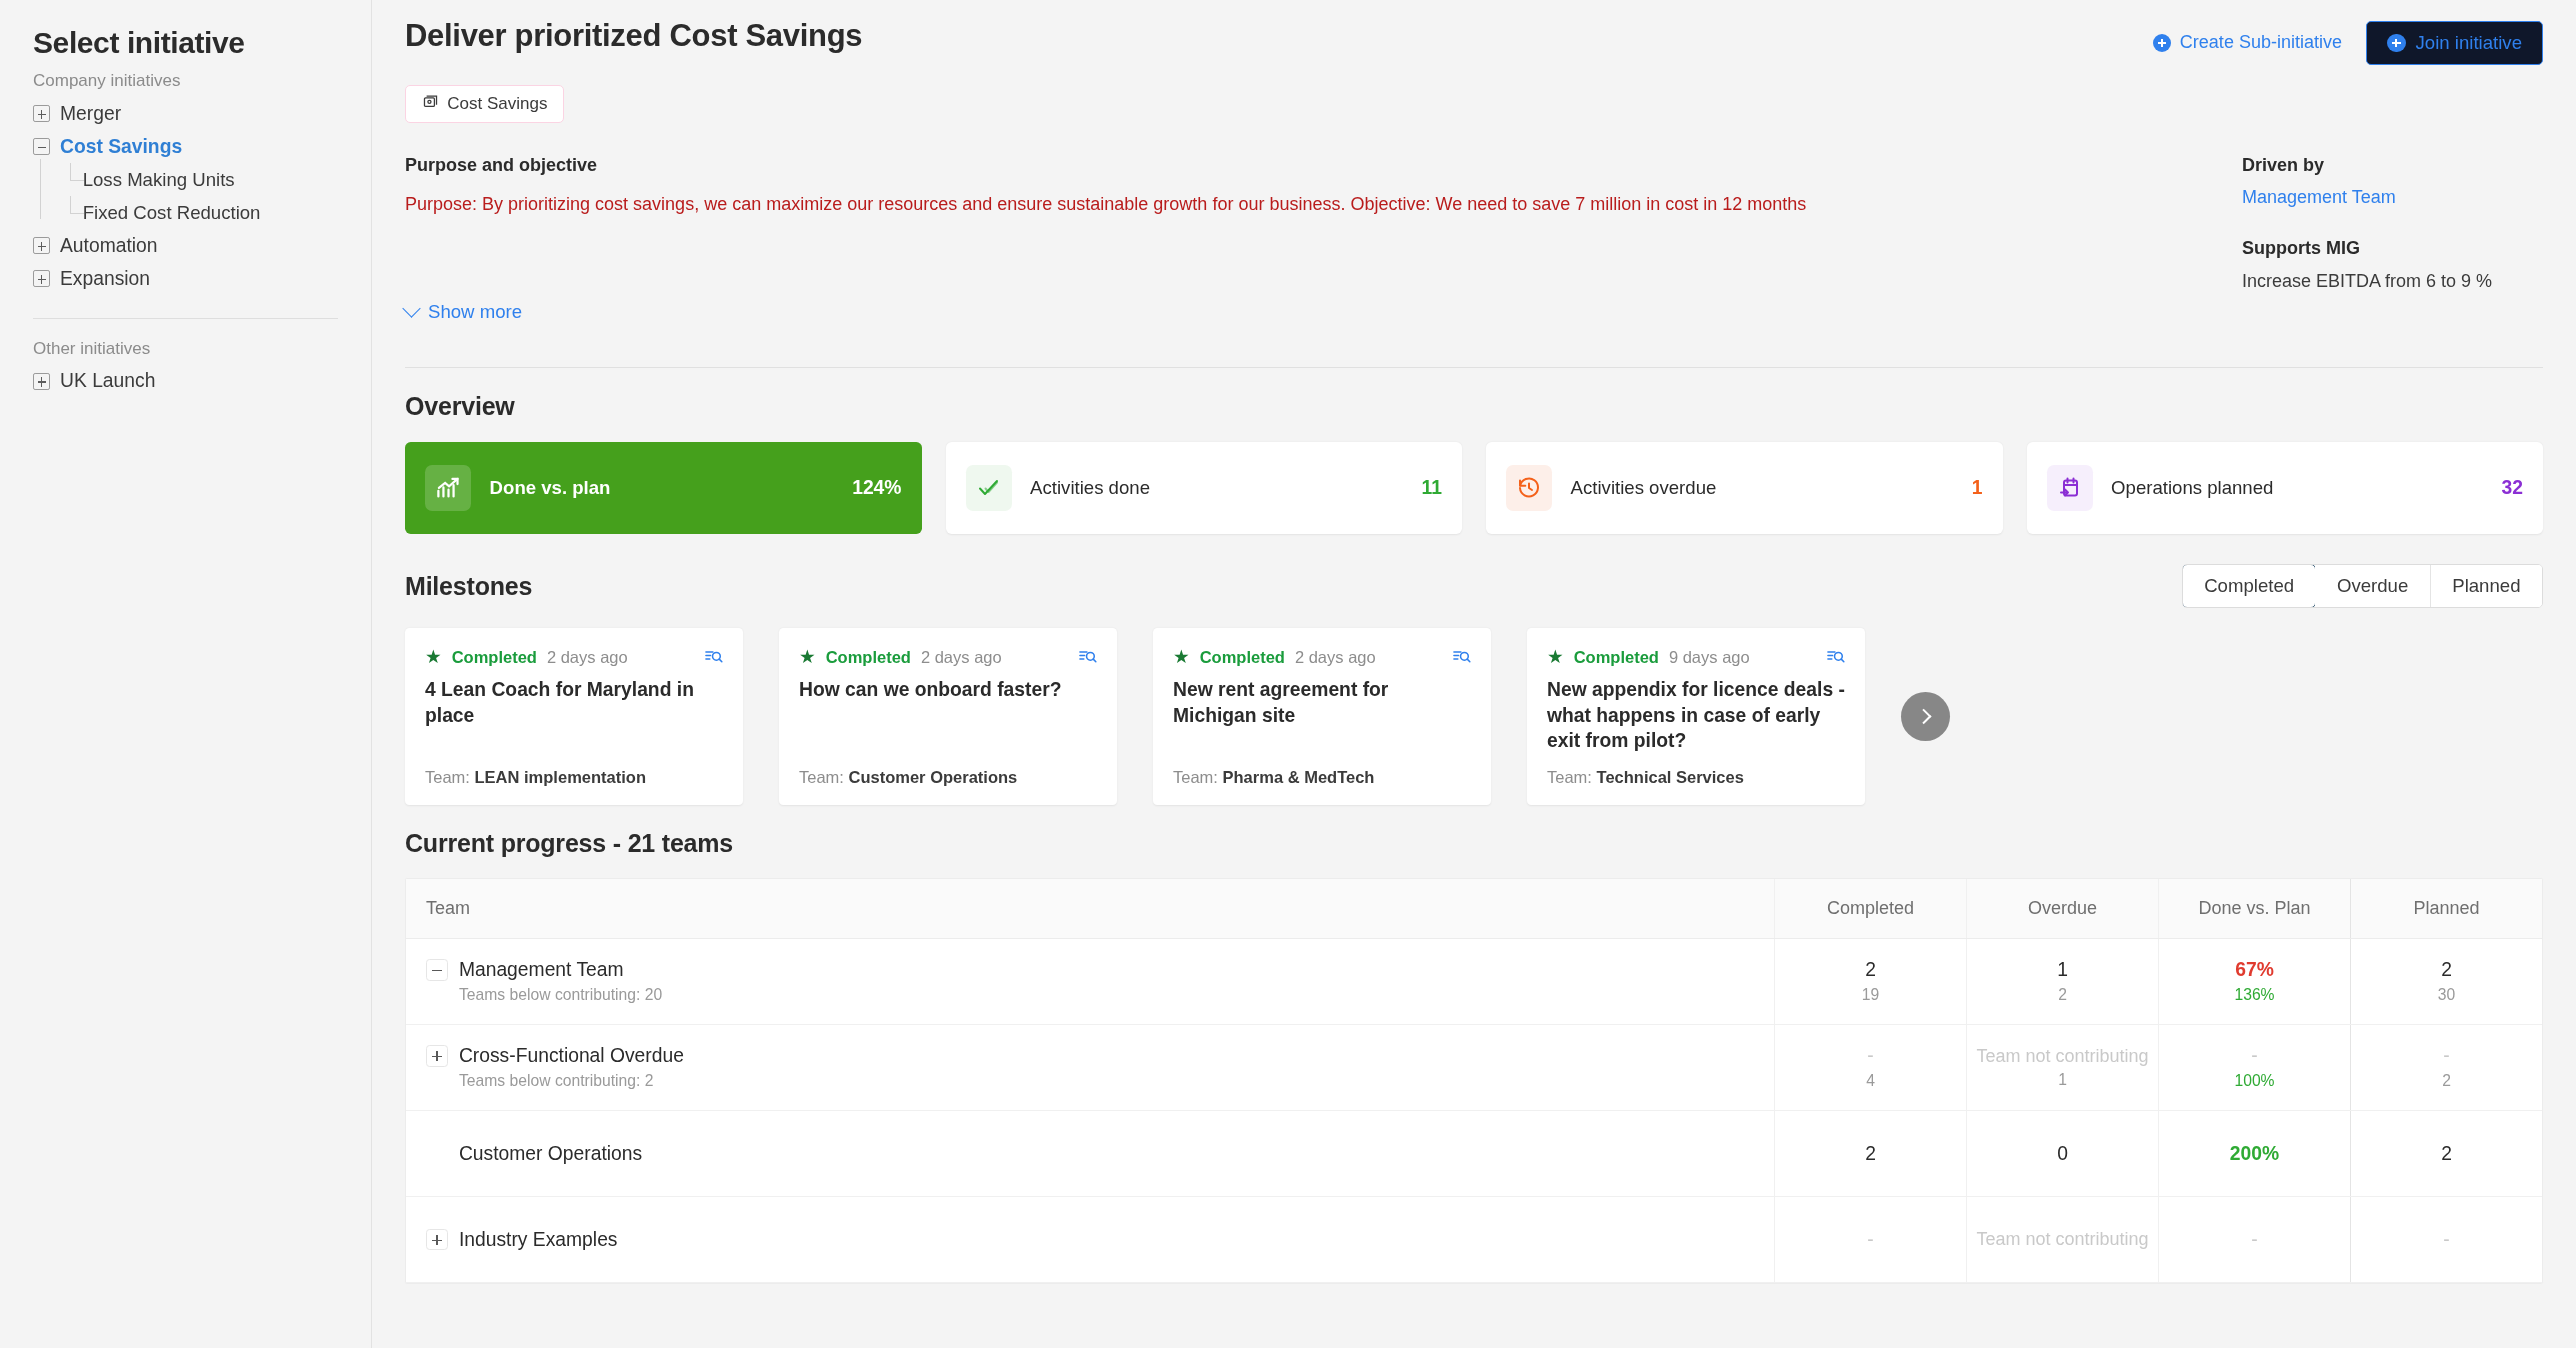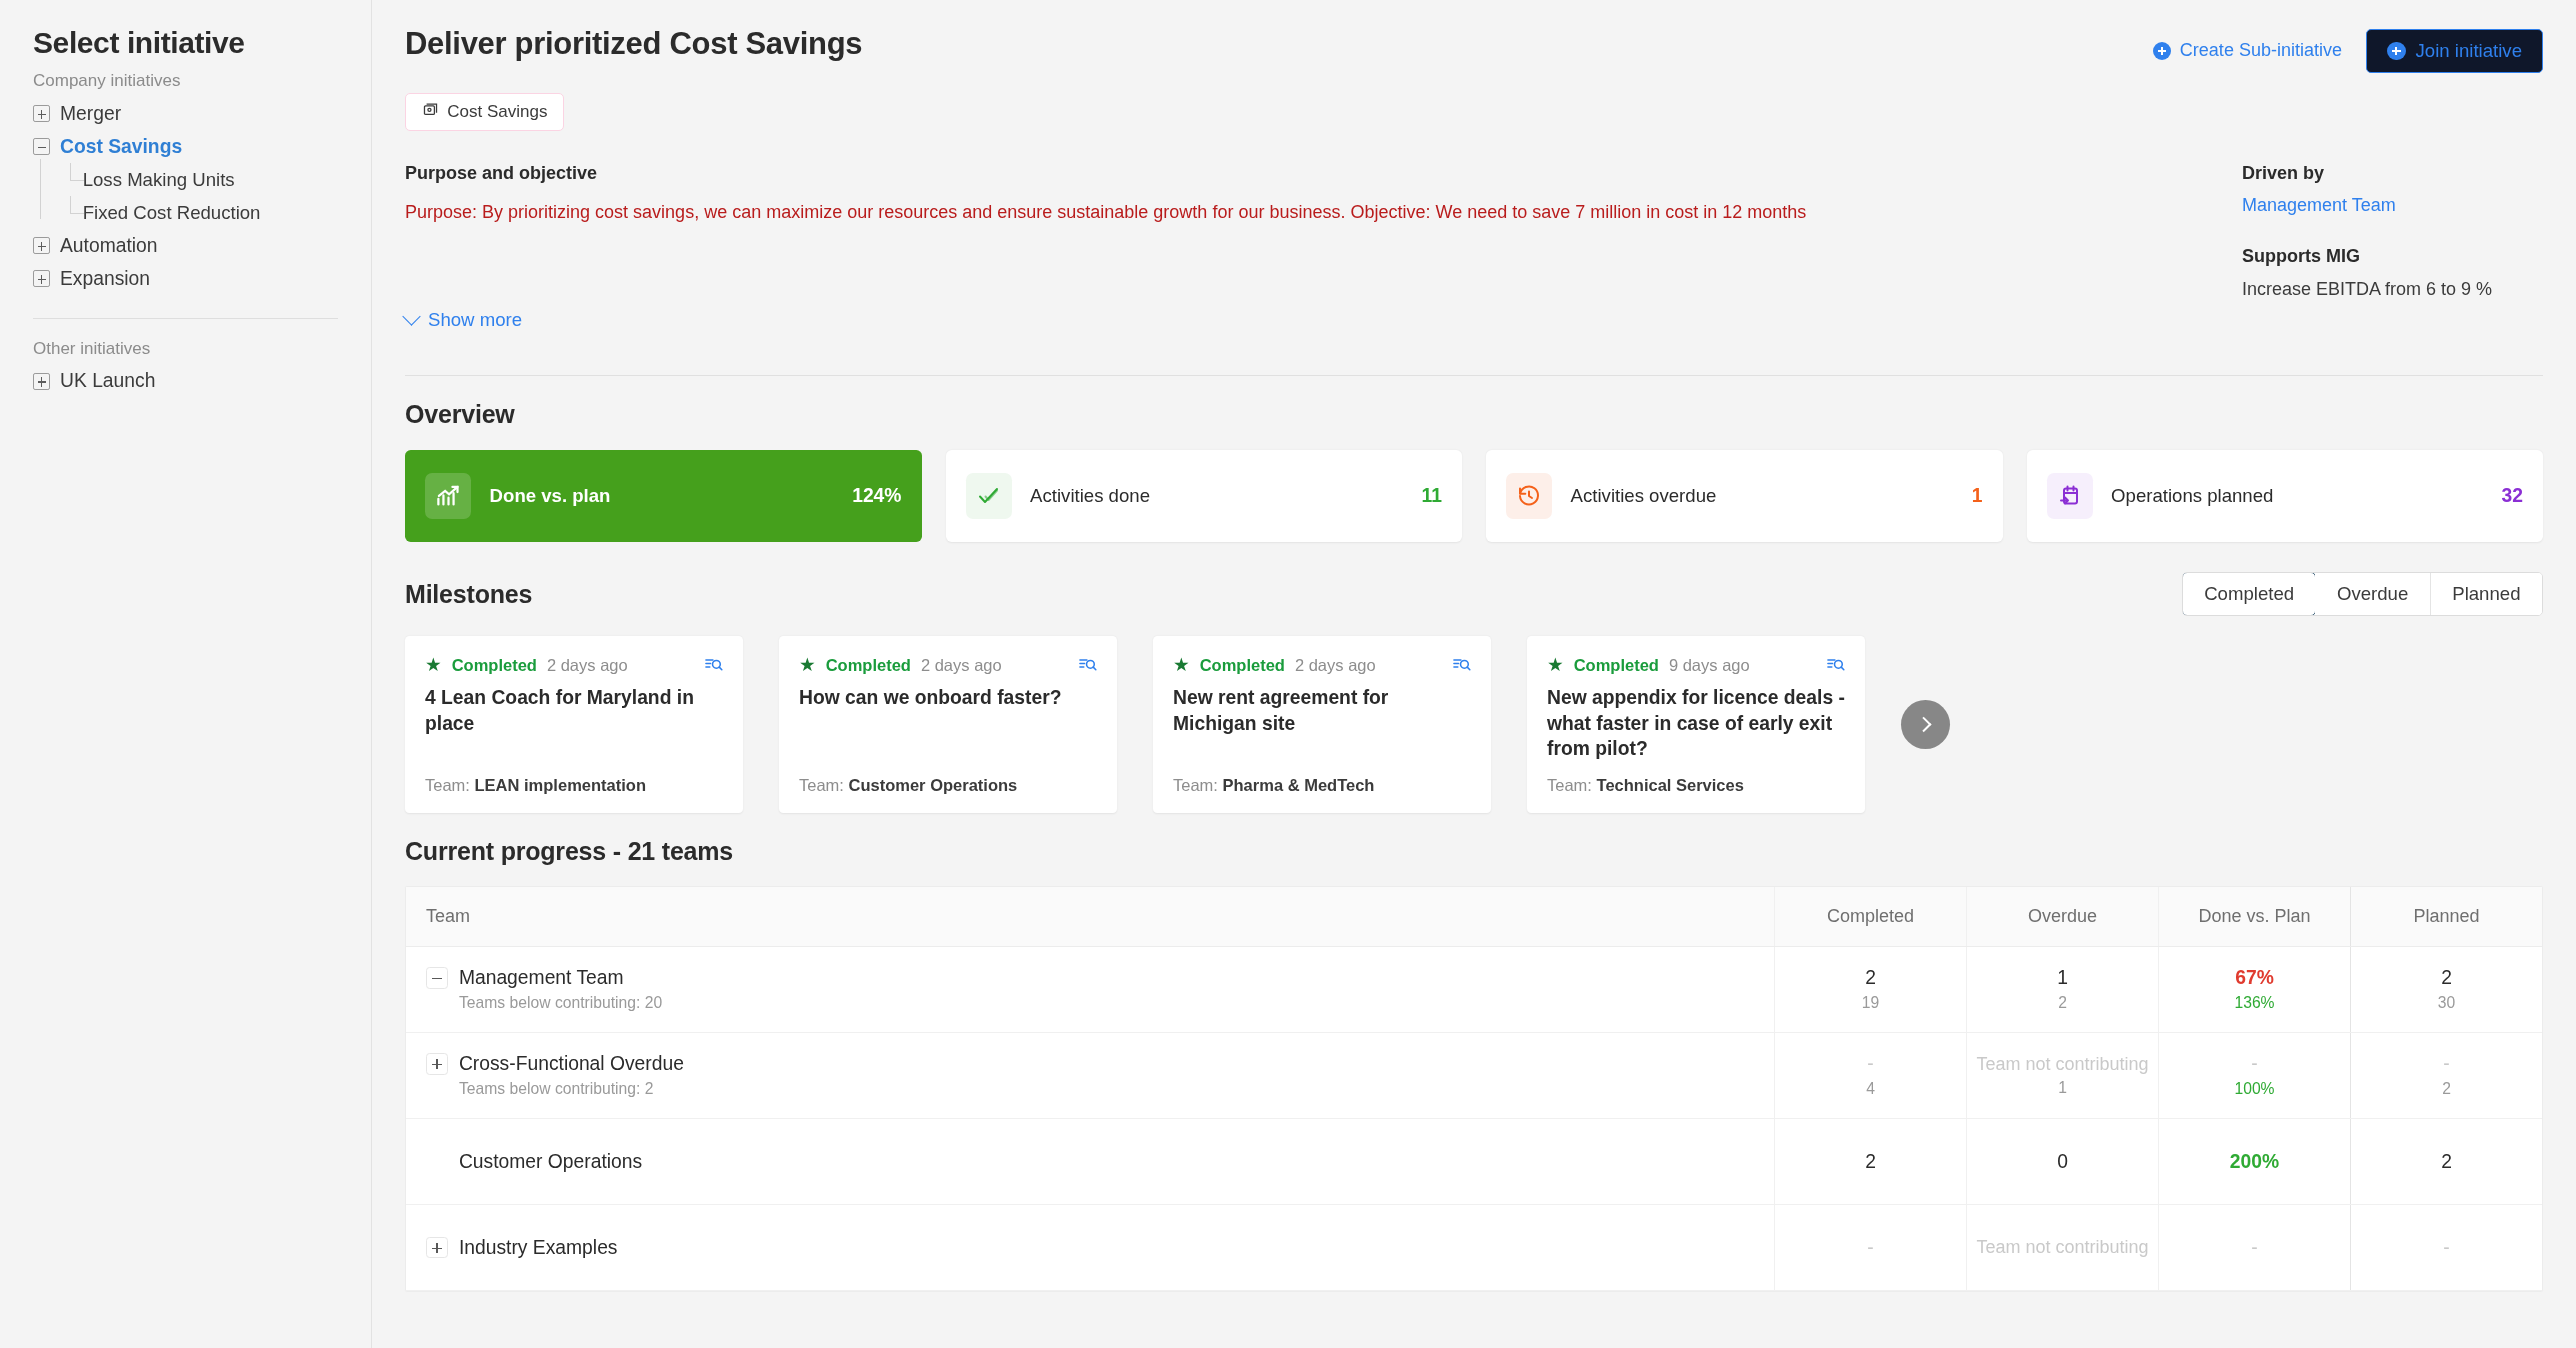--- a/index.html
+++ b/index.html
@@ -56,21 +56,21 @@
   .tree-child .tree-label { font-size: 18.6px; }
   .sidebar-divider { height: 1.1px; background: #dedede; margin: 23px 0 20px 0; }
 
   
   .main {
     flex: 1; height: 1348px; background: #f4f4f4;
     padding: 0 33px 0 33px; position: relative; overflow: hidden;
   }
 
   
-  .header-row { display: flex; align-items: flex-start; justify-content: space-between; padding-top: 26px; }
+  .header-row { display: flex; align-items: flex-start; justify-content: space-between; padding-top: 18px; }
   .page-title { font-size: 31px; font-weight: 700; color: #2b2b2b; letter-spacing: -0.3px; }
   .header-actions { display: flex; align-items: center; gap: 24px; padding-top: 2.9px; }
   .link-btn { display: flex; align-items: center; gap: 8.6px; color: #2f80ed; font-size: 18px; cursor: pointer; }
   .outline-btn {
     display: flex; align-items: center; gap: 10px;
     border: 1.4px solid #2f80ed; border-radius: 5px;
     background: #0f172a; color: #2f80ed; font-size: 18.6px;
     padding: 10px 20px; cursor: pointer;
   }
   .plus-circle { width: 18.6px; height: 18.6px; min-width: 18.6px; border-radius: 50%; background: #2f80ed; position: relative; }
@@ -395,21 +395,21 @@
           <span class="ms-status">Completed</span>
           <span class="ms-age">9 days ago</span>
           <span class="ms-find">
             <svg width="18.6" height="18.6" viewBox="0 0 24 24" fill="none" stroke="#2f80ed" stroke-width="2" stroke-linecap="round">
               <path d="M2.5 6.5h9M2.5 11h6M2.5 15.5h5"></path>
               <circle cx="16" cy="12" r="5"></circle>
               <path d="M19.7 15.7 23 19"></path>
             </svg>
           </span>
         </div>
-        <div class="ms-title">New appendix for licence deals - what faster in case of early exit from pilot?</div>
+        <div class="ms-title">New appendix for licence deals - what happens in case of early exit from pilot?</div>
         <div class="ms-team"><span>Team: </span><b>Technical Services</b></div>
       </div>
 
       <div class="carousel-next">
         <span class="chev-right"></span>
       </div>
     </div>
 
     
     <div class="section-title">Current progress - 21 teams</div>

